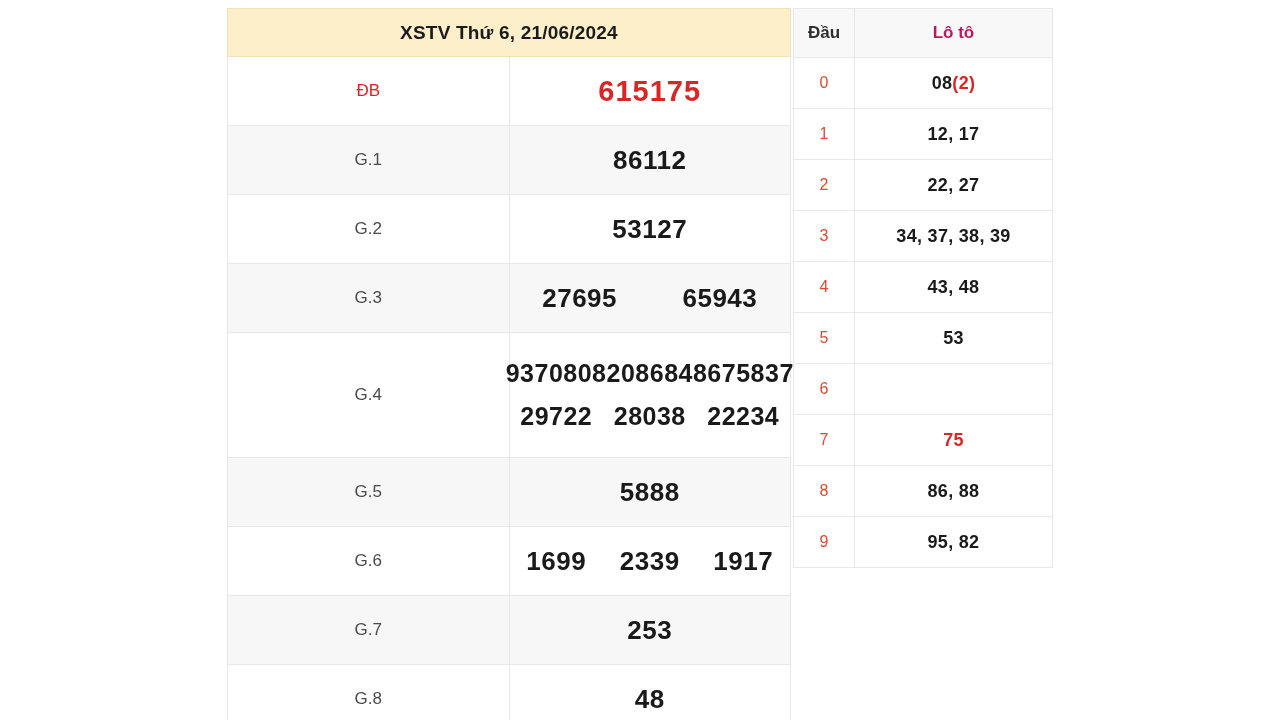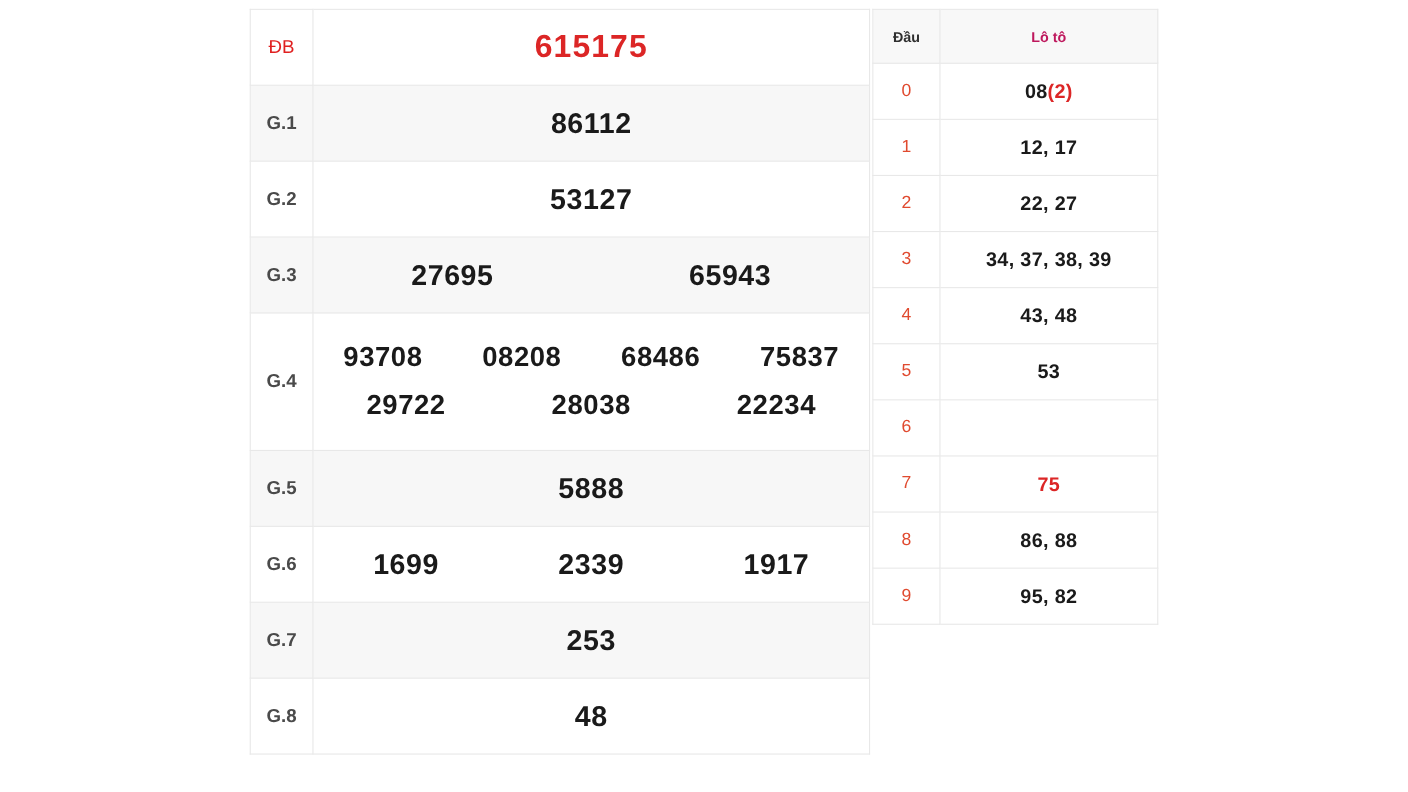--- a/index.html
+++ b/index.html
@@ -43,21 +43,21 @@
     color: #1b1b1b;
     height: 47px;
     letter-spacing: 0.2px;
     border: 1px solid #f0e3b8 !important;
   }
   .row-label {
     width: 56px;
     text-align: center;
     font-size: 17px;
     color: #4a4a4a;
-    font-weight: bold;
+    font-weight: normal;
     background: inherit;
   }
   .row-label.db {
     color: #e02020;
     font-weight: normal;
   }
   .nums-cell {
     text-align: center;
     padding: 0 8px;
   }
@@ -107,21 +107,21 @@
     border: 1px solid #e2e2e2;
   }
   .loto-table td, .loto-table th {
     border: 1px solid #e8e8e8;
     padding: 0;
     vertical-align: middle;
   }
   .loto-head th {
     background: #f8f8f8;
     height: 48px;
-    font-size: 13px;
+    font-size: 17px;
     font-weight: bold;
   }
   .loto-head .h-dau {
     width: 60px;
     color: #2f2f2f;
     text-align: center;
   }
   .loto-head .h-loto {
     color: #be185d;
     text-align: center;
@@ -144,20 +144,23 @@
   .loto-cell .count { color: #dc2626; }
   .loto-cell.hit { color: #dc2626; }
 </style>
 </head>
 <body>
 
 <div id="root">
 
   <table class="prize-table">
     <tbody>
+      <tr>
+        <td class="title-cell" colspan="2">XSTV Thứ 6, 21/06/2024</td>
+      </tr>
 
       <tr class="plain">
         <td class="row-label db h-db">ĐB</td>
         <td class="nums-cell h-db">
           <div class="numrow">
             <span class="num db-num">615175</span>
           </div>
         </td>
       </tr>
 

